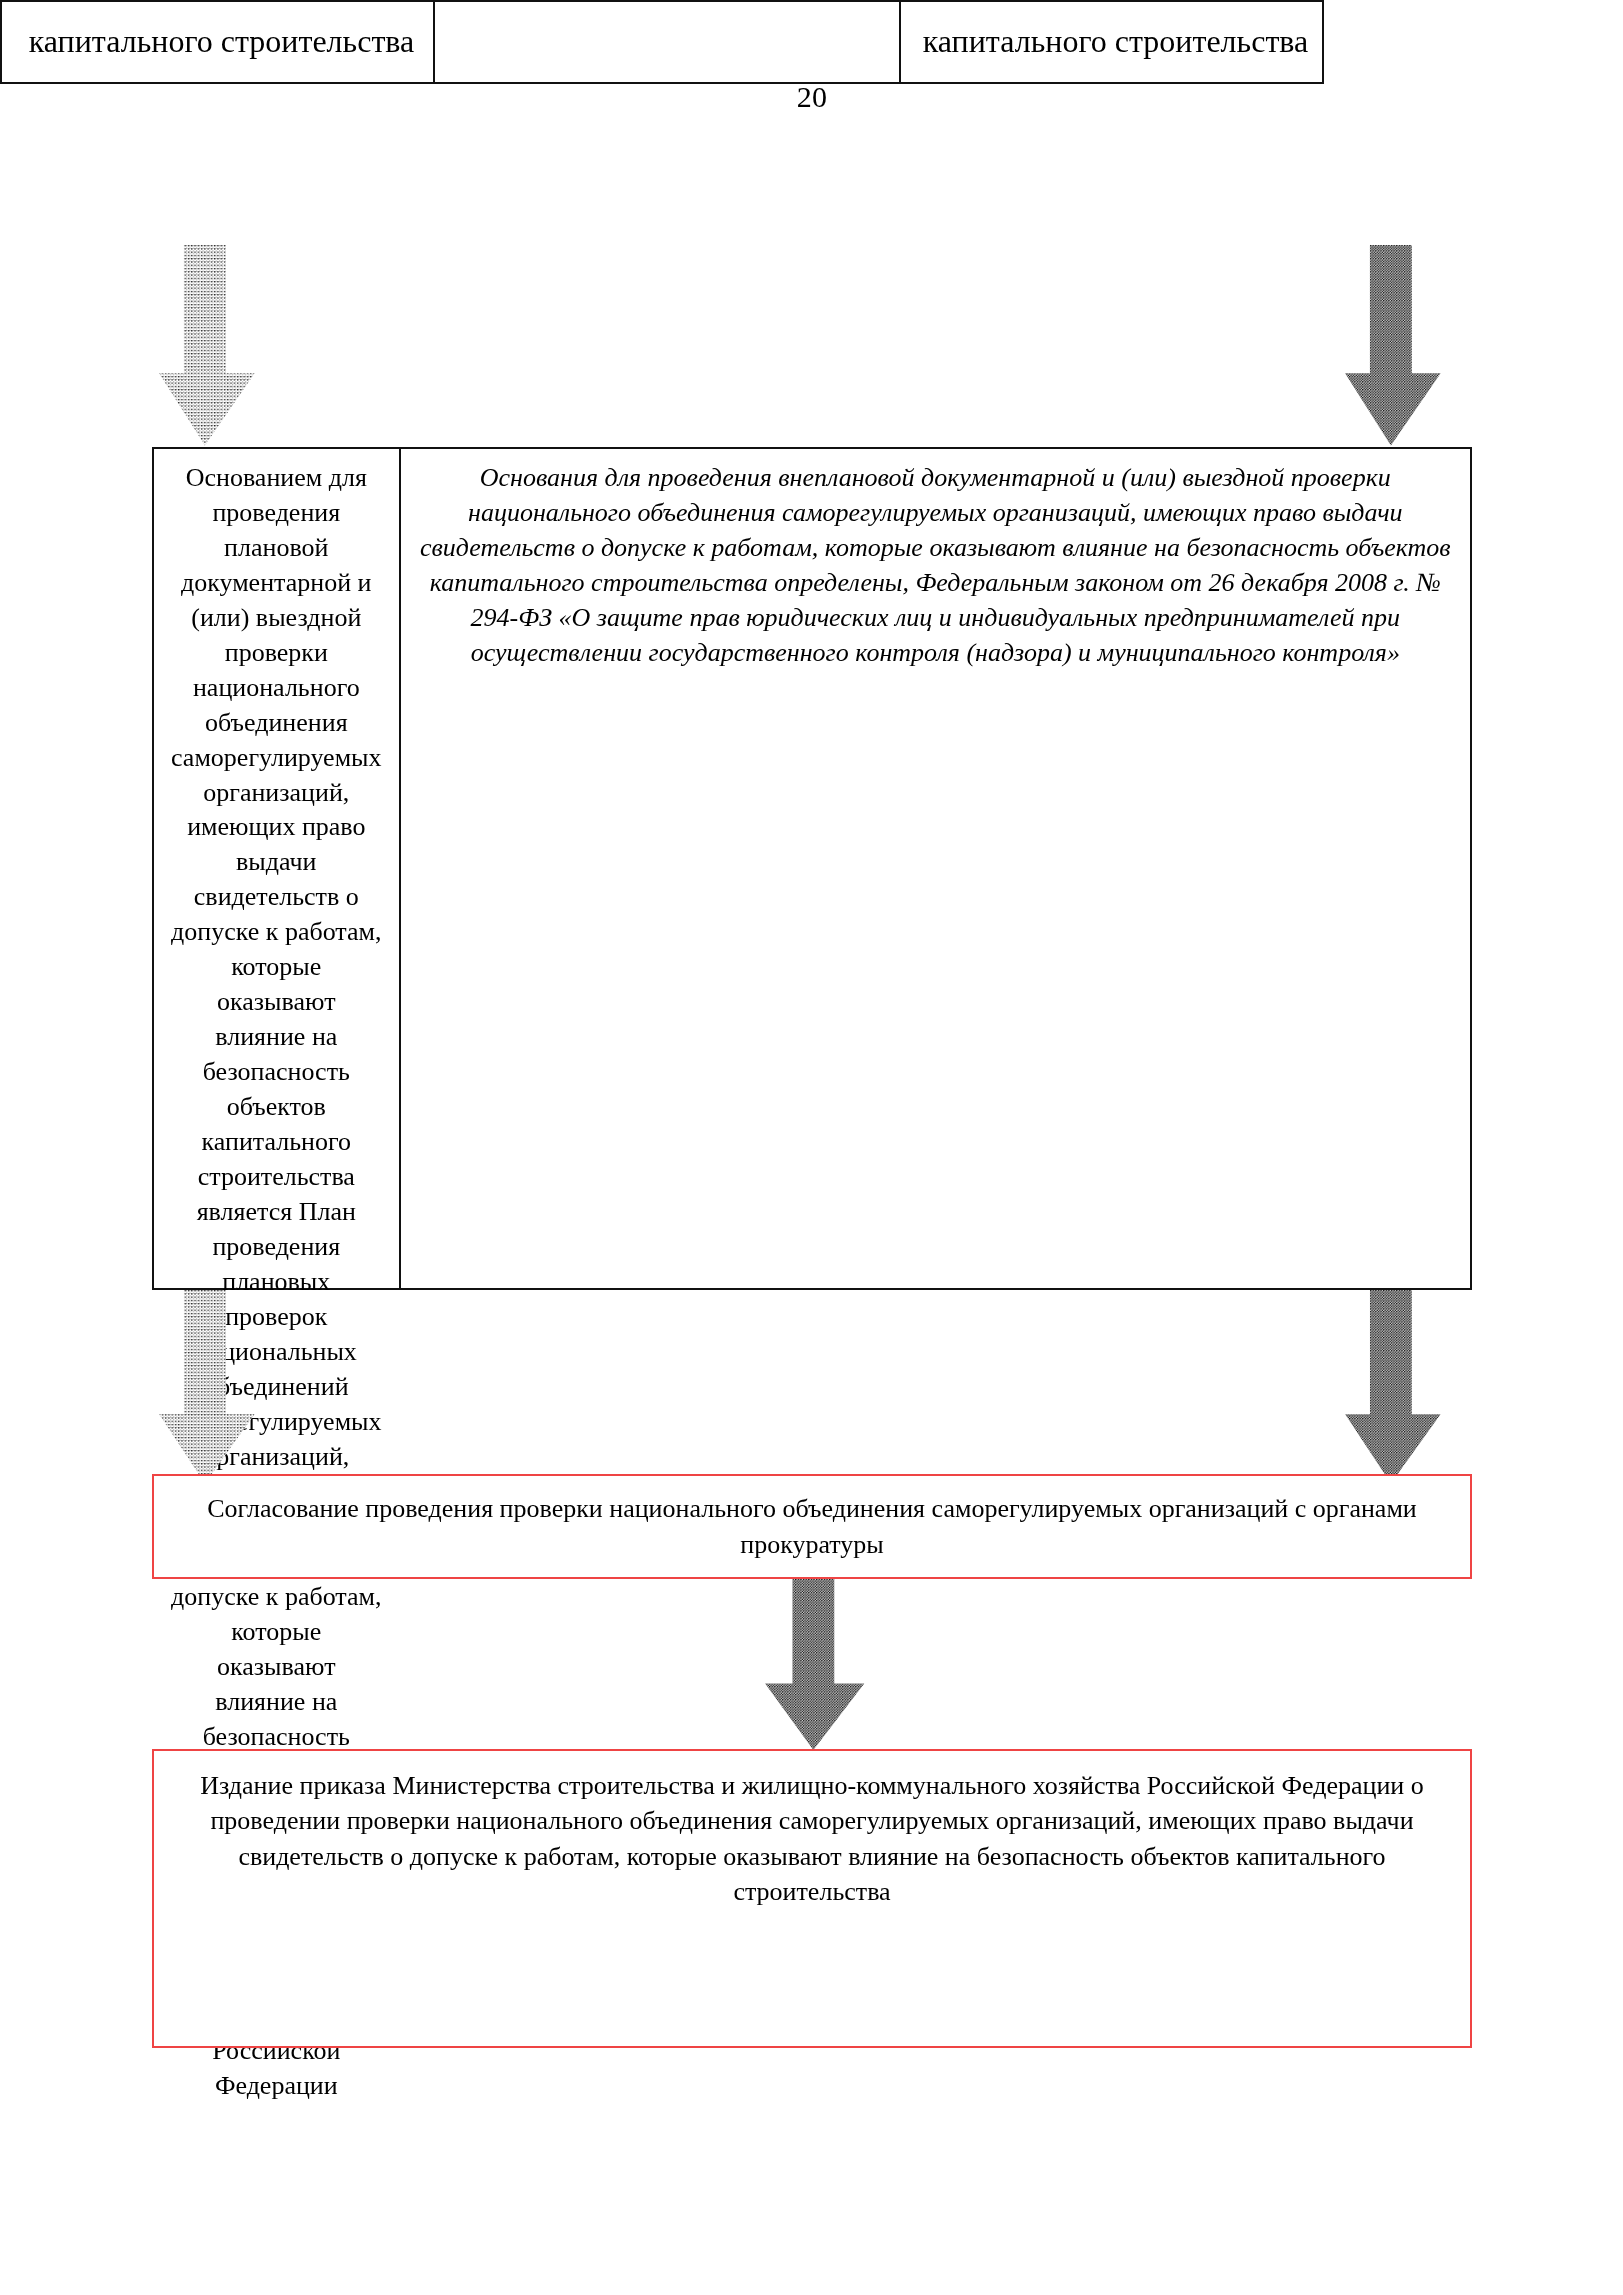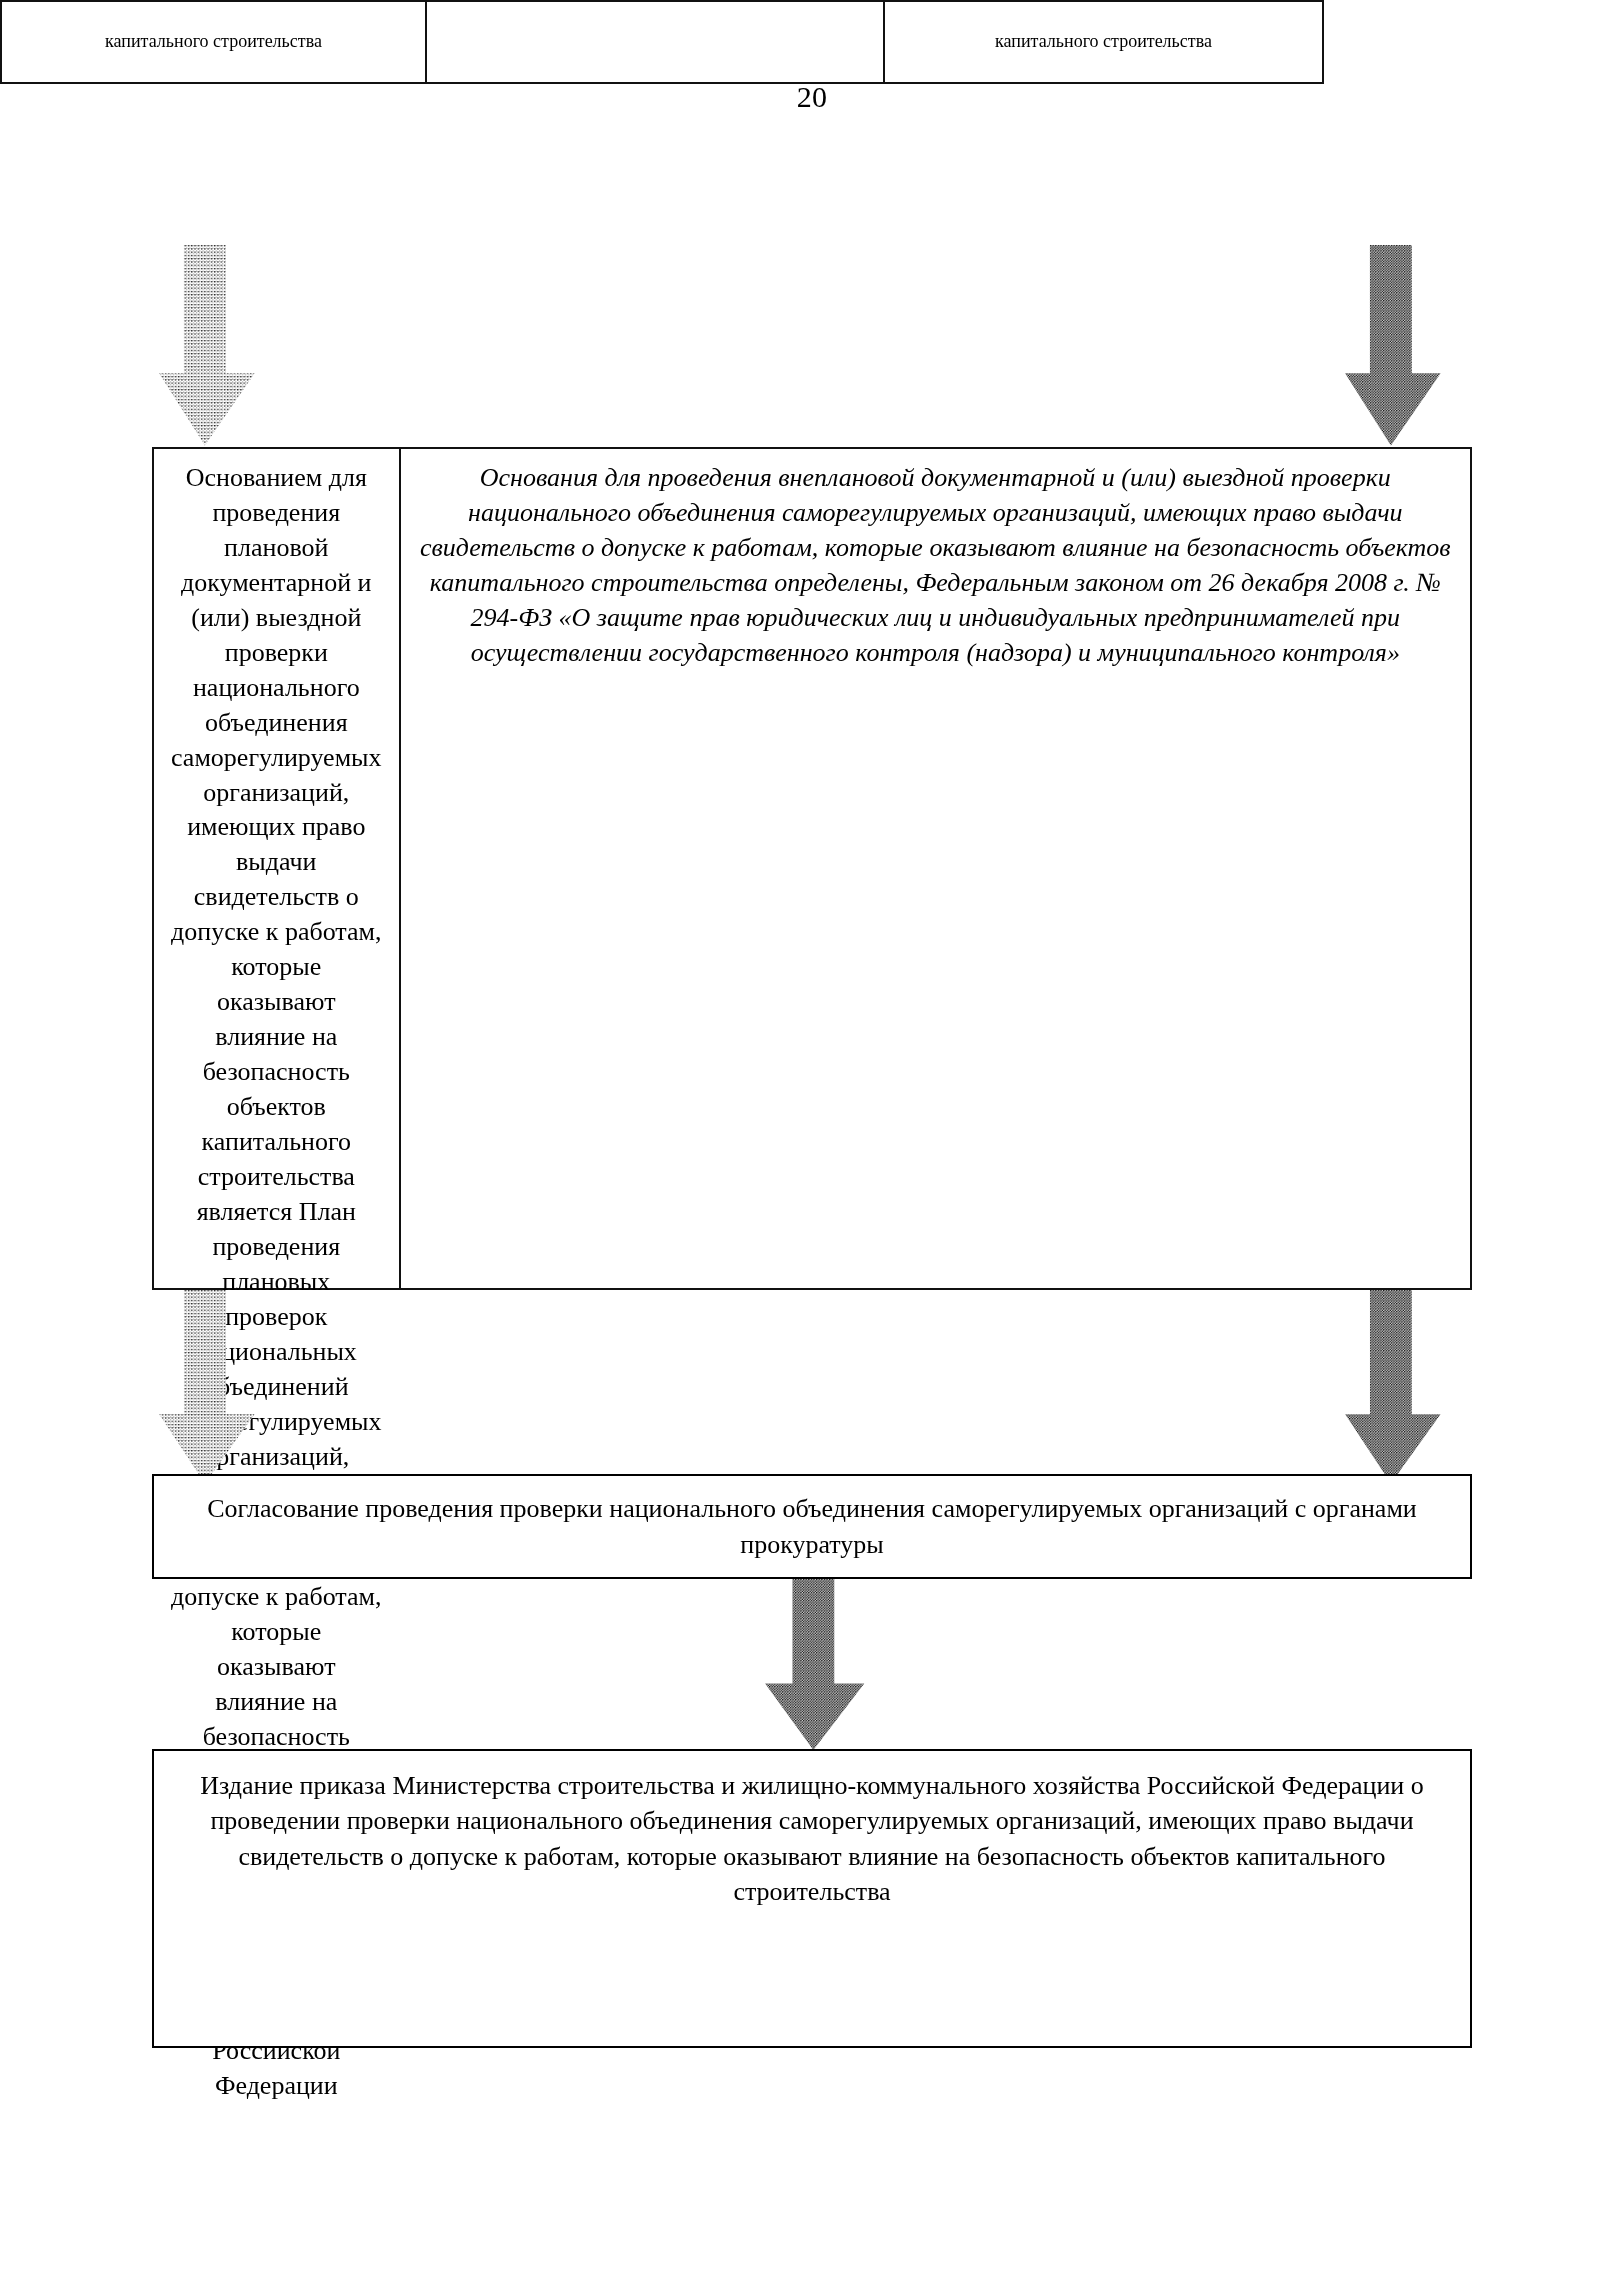--- a/index.html
+++ b/index.html
@@ -25,42 +25,43 @@
     text-align: center;
     font-size: 30px;
     line-height: 1;
     letter-spacing: 0.3px;
   }
 
   
   .box {
     position: absolute;
     box-sizing: border-box;
-    border: 2px solid #000000;
+    border: 2px solid #ef4444;
     background: #ffffff;
   }
 
   
   .top-table {
     top: 165px;
     left: 152px;
     width: 1320px;
     height: 80px;
     border: 2px solid #111;
     display: flex;
   }
   .top-cell {
     box-sizing: border-box;
     display: flex;
     align-items: center;
     justify-content: center;
     text-align: left;
-    font-size: 18px;
+    font-size: 32px;
     line-height: 1.30;
     padding: 1.3px 3.9px;
+    margin-left: 8px;
   }
   .top-cell-left   { width: 425px; border-right: 2px solid #111; }
   .top-cell-mid    { width: 458px; border-right: 2px solid #111; }
   .top-cell-right  { flex: 1 1 auto; }
 
   
   .panels {
     position: absolute;
     top: 447px;
     left: 152px;

